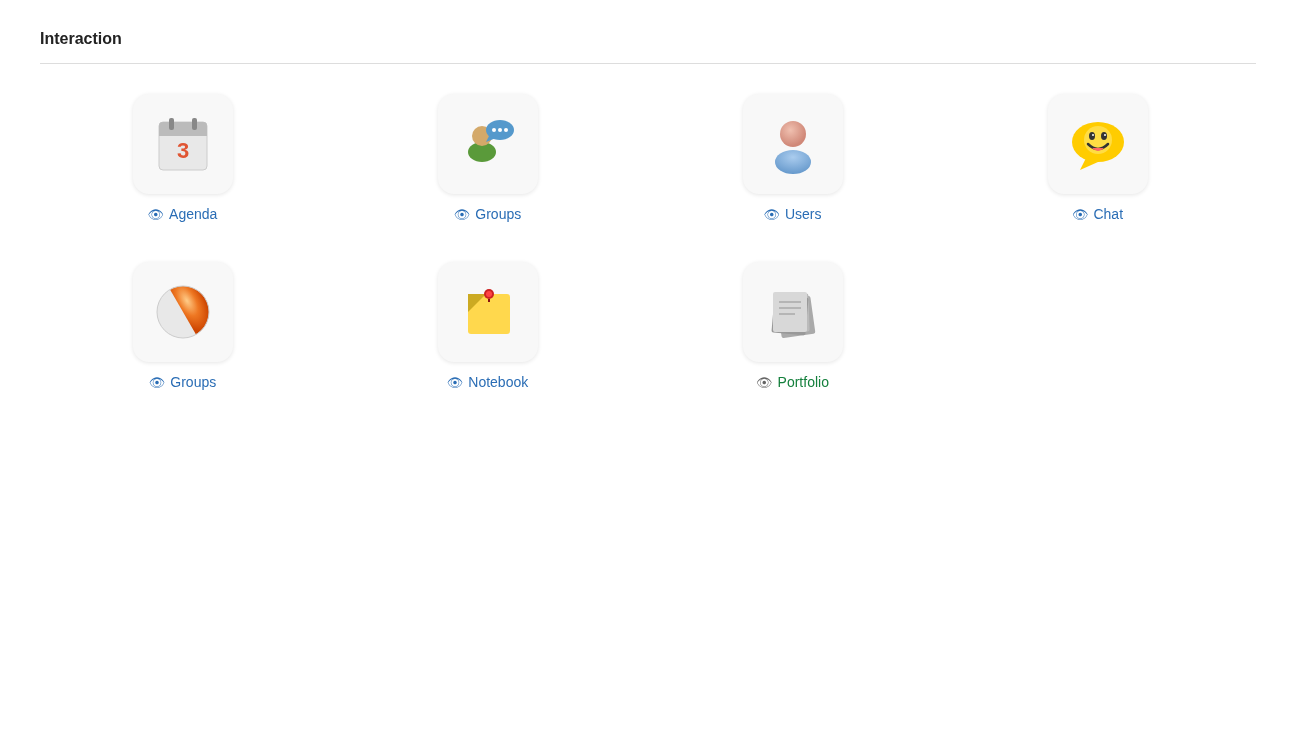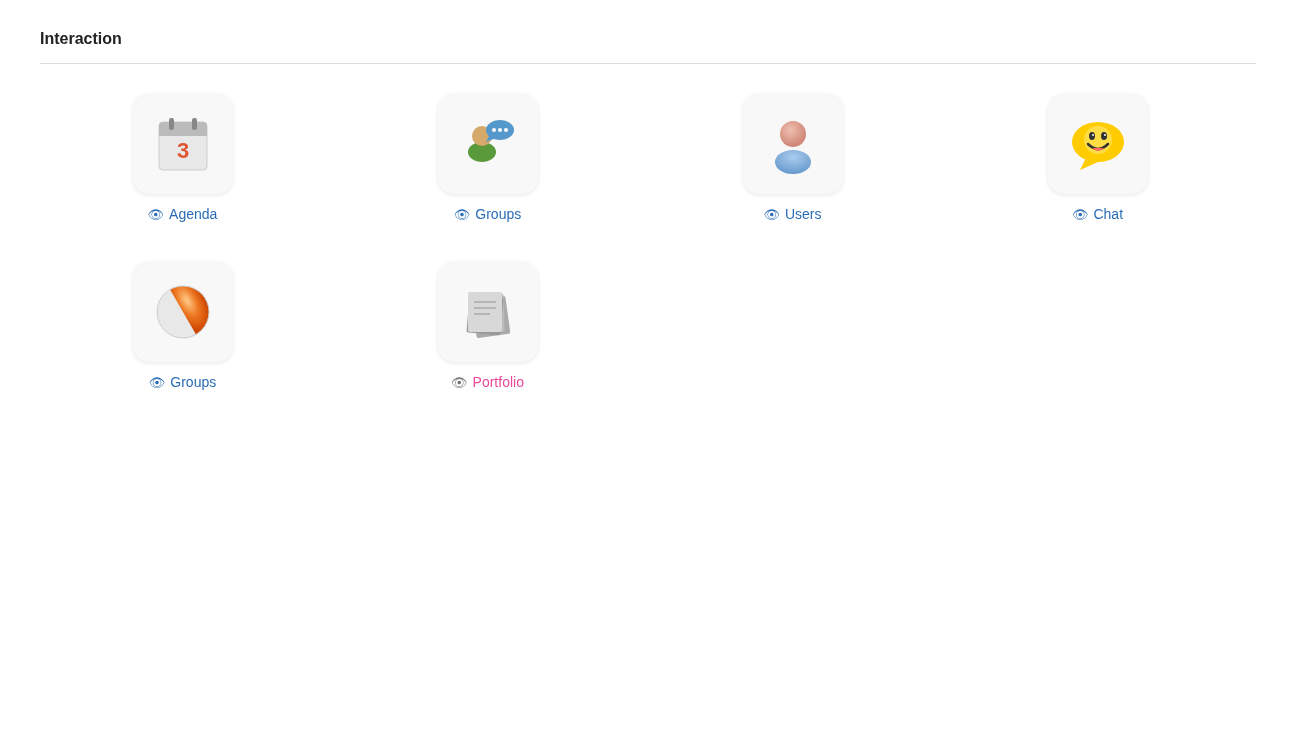--- a/index.html
+++ b/index.html
@@ -185,35 +185,53 @@
         <circle cx="32" cy="32" r="26" fill="none" stroke="#ccc" stroke-width="1"></circle>
       </svg>
     </div>
     <div class="label">
       <span class="eye"></span>
       <span>Groups</span>
     </div>
   </div>
 
 
+  <div class="item">
+    <div class="icon-box">
+      <svg viewBox="0 0 64 64" xmlns="http://www.w3.org/2000/svg">
+
+        <rect x="12" y="14" width="42" height="40" rx="3" fill="#ffd84d"></rect>
+
+        <polygon points="12,14 30,14 12,32" fill="#ccaa22"></polygon>
+
+        <circle cx="33" cy="14" r="5" fill="#cc2222"></circle>
+        <circle cx="33" cy="14" r="3" fill="#ff4444"></circle>
+        <line x1="33" y1="19" x2="33" y2="22" stroke="#881111" stroke-width="2"></line>
+      </svg>
+    </div>
+    <div class="label">
+      <span class="eye"></span>
+      <span>Notebook</span>
+    </div>
+  </div>
 
   <div class="item">
     <div class="icon-box">
       <svg viewBox="0 0 64 64" xmlns="http://www.w3.org/2000/svg">
 
         <rect x="18" y="18" width="34" height="38" rx="2" fill="#aaa" transform="rotate(-8 35 37)"></rect>
         <rect x="14" y="14" width="34" height="38" rx="2" fill="#bbb" transform="rotate(-2 31 33)"></rect>
         <rect x="12" y="16" width="34" height="38" rx="2" fill="#999" transform="rotate(5 29 35)"></rect>
 
         <rect x="12" y="12" width="34" height="40" rx="2" fill="#d8d8d8"></rect>
         <line x1="18" y1="22" x2="40" y2="22" stroke="#aaa" stroke-width="1.5"></line>
         <line x1="18" y1="28" x2="40" y2="28" stroke="#aaa" stroke-width="1.5"></line>
         <line x1="18" y1="34" x2="34" y2="34" stroke="#aaa" stroke-width="1.5"></line>
       </svg>
     </div>
-    <div class="label" style="color: #ec4899;">
+    <div class="label" style="color: #15803d;">
       <span class="eye-gray"></span>
       <span>Portfolio</span>
     </div>
   </div>
 
 
 </div>
 
 </body></html>

